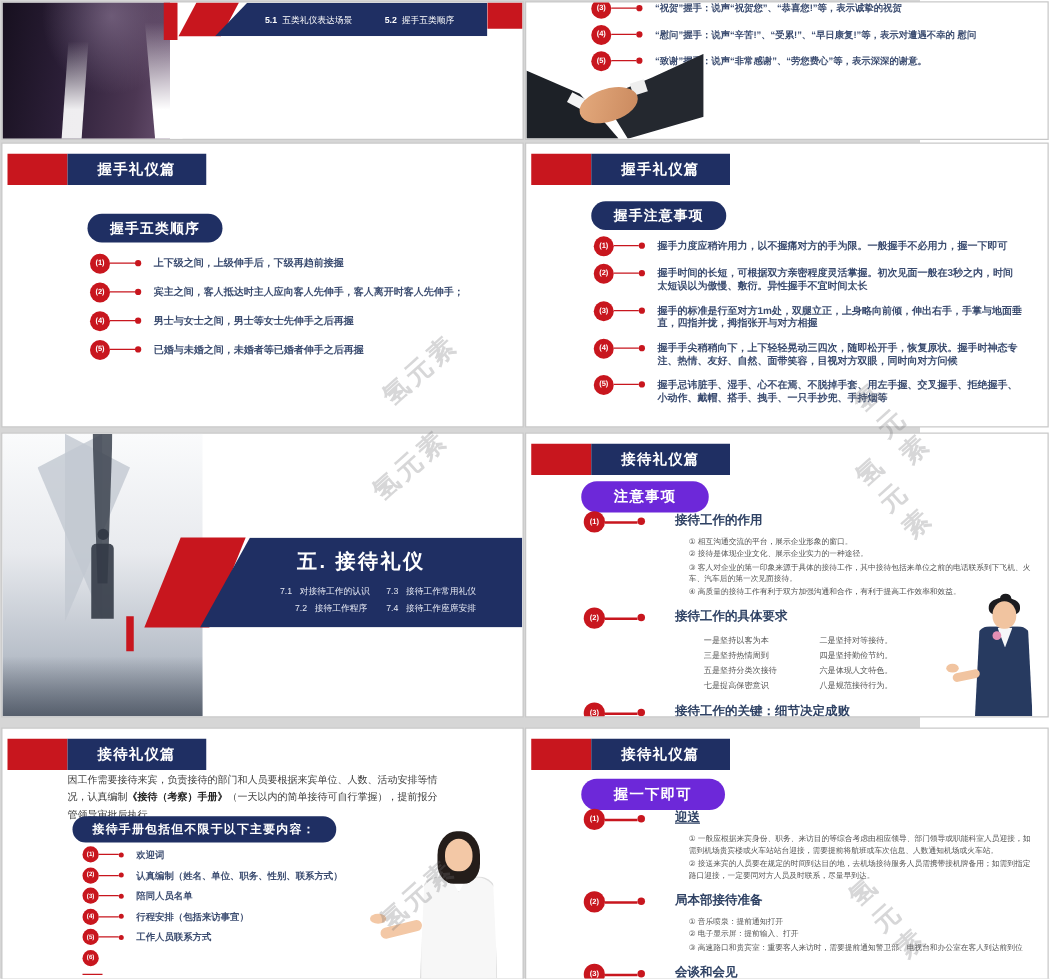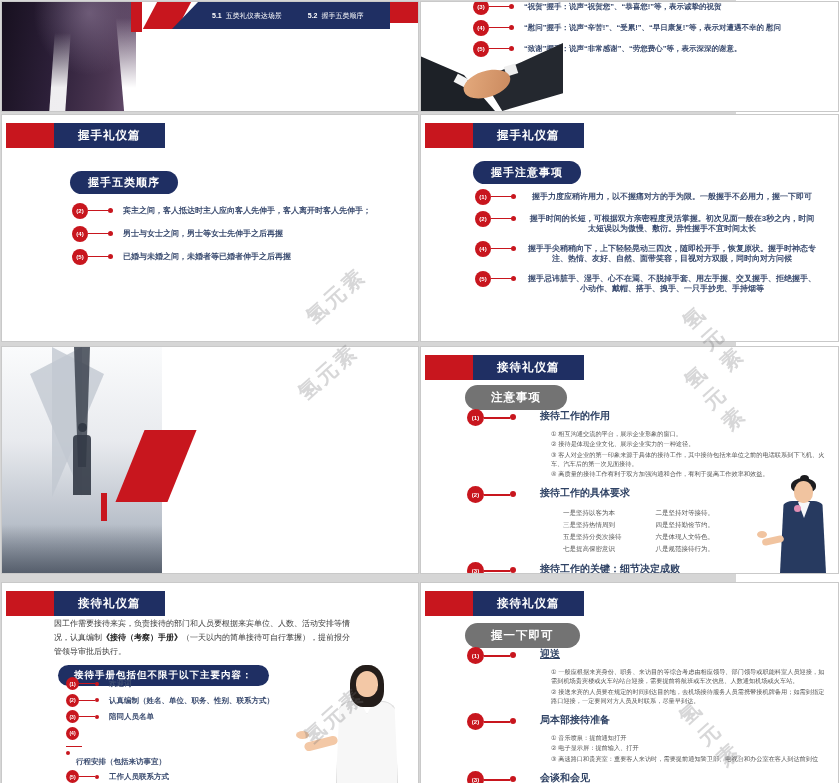--- a/index.html
+++ b/index.html
@@ -19,21 +19,21 @@
 
   
   .hdr { position:absolute; top:8px; left:4px; display:flex; height:25px; }
   .hdr .hred  { width:48px; background:#c8161e; }
   .hdr .hnavy { background:#1f2f63; color:#fff; font-size:11.5px; font-weight:bold;
                 display:flex; align-items:center; padding:0 24px; letter-spacing:1px; }
 
   
   .pill-navy { position:absolute; background:#1f2f63; color:#fff; font-size:11px;
                font-weight:bold; padding:4px 18px; border-radius:14px; letter-spacing:1px; }
-  .pill-red  { position:absolute; background:#737373; color:#fff; font-size:11.5px;
+  .pill-red  { position:absolute; background:#6d28d9; color:#fff; font-size:11.5px;
                font-weight:bold; padding:5px 26px; border-radius:16px; letter-spacing:1px; }
 
   
   .li { display:flex; align-items:flex-start; }
   .nbadge { flex:none; width:16px; height:16px; border-radius:50%; background:#c8161e;
             color:#fff; font-size:6px; font-weight:bold; display:flex;
             align-items:center; justify-content:center; }
   .nline { flex:none; width:20px; height:0; border-top:1.5px solid #c8161e; margin-top:7px; }
   .ndot  { flex:none; width:5px; height:5px; border-radius:50%; background:#c8161e; margin-top:5px; }
   .ntext { margin-left:10px; margin-top:3px; font-size:8px; font-weight:bold;
@@ -192,20 +192,26 @@
   </div>
 
   <div class="cell cell-c">
     <div class="hdr">
       <div class="hred"></div>
       <div class="hnavy">握手礼仪篇</div>
     </div>
     <div class="pill-navy" style="left:68px; top:56px;">握手五类顺序</div>
     <div style="position:absolute; left:70px; top:88px;">
       <div class="li" style="margin-bottom:7px;">
+        <span class="nbadge">(1)</span>
+        <span class="nline"></span>
+        <span class="ndot"></span>
+        <span class="ntext nowrap">上下级之间，上级伸手后，下级再趋前接握</span>
+      </div>
+      <div class="li" style="margin-bottom:7px;">
         <span class="nbadge">(2)</span>
         <span class="nline"></span>
         <span class="ndot"></span>
         <span class="ntext nowrap">宾主之间，客人抵达时主人应向客人先伸手，客人离开时客人先伸手；</span>
       </div>
       <div class="li" style="margin-bottom:7px;">
         <span class="nbadge">(4)</span>
         <span class="nline"></span>
         <span class="ndot"></span>
         <span class="ntext nowrap">男士与女士之间，男士等女士先伸手之后再握</span>
@@ -218,32 +224,38 @@
       </div>
     </div>
   </div>
 
   <div class="cell cell-d">
     <div class="hdr">
       <div class="hred"></div>
       <div class="hnavy">握手礼仪篇</div>
     </div>
     <div class="pill-navy" style="left:52px; top:46px;">握手注意事项</div>
-    <div style="position:absolute; left:54px; top:74px; width:350px;text-align:center;">
+    <div style="position:absolute; left:54px; top:74px; width:350px;">
       <div class="li" style="margin-bottom:6px;">
         <span class="nbadge">(1)</span>
         <span class="nline"></span>
         <span class="ndot"></span>
         <span class="ntext" style="width:292px">握手力度应稍许用力，以不握痛对方的手为限。一般握手不必用力，握一下即可</span>
       </div>
       <div class="li" style="margin-bottom:6px;">
         <span class="nbadge">(2)</span>
         <span class="nline"></span>
         <span class="ndot"></span>
         <span class="ntext" style="width:292px">握手时间的长短，可根据双方亲密程度灵活掌握。初次见面一般在3秒之内，时间太短误以为傲慢、敷衍。异性握手不宜时间太长</span>
+      </div>
+      <div class="li" style="margin-bottom:6px;">
+        <span class="nbadge">(3)</span>
+        <span class="nline"></span>
+        <span class="ndot"></span>
+        <span class="ntext" style="width:292px">握手的标准是行至对方1m处，双腿立正，上身略向前倾，伸出右手，手掌与地面垂直，四指并拢，拇指张开与对方相握</span>
       </div>
       <div class="li" style="margin-bottom:6px;">
         <span class="nbadge">(4)</span>
         <span class="nline"></span>
         <span class="ndot"></span>
         <span class="ntext" style="width:292px">握手手尖稍稍向下，上下轻轻晃动三四次，随即松开手，恢复原状。握手时神态专注、热情、友好、自然、面带笑容，目视对方双眼，同时向对方问候</span>
       </div>
       <div class="li">
         <span class="nbadge">(5)</span>
         <span class="nline"></span>
@@ -257,20 +269,29 @@
     <div class="suit">
       <div class="lapelL"></div>
       <div class="lapelR"></div>
       <div class="tie"></div>
       <div class="fig-head"></div>
       <div class="figure"></div>
       <div class="city"></div>
     </div>
     <div class="e-redbar"></div>
     <div class="e-skew"></div>
+    <div class="e-band">
+      <div class="e-title">五. 接待礼仪</div>
+      <div class="e-toc">
+        <span class="t"><b>7.1</b><span>对接待工作的认识</span></span>
+        <span class="t"><b>7.3</b><span>接待工作常用礼仪</span></span>
+        <span class="t indent"><b>7.2</b><span>接待工作程序</span></span>
+        <span class="t"><b>7.4</b><span>接待工作座席安排</span></span>
+      </div>
+    </div>
   </div>
 
   <div class="cell cell-f">
     <div class="hdr">
       <div class="hred"></div>
       <div class="hnavy">接待礼仪篇</div>
     </div>
     <div class="pill-red" style="left:44px; top:38px;">注意事项</div>
     <div style="position:absolute; left:46px; top:62px; width:360px;">
       <div>
@@ -330,41 +351,41 @@
       <div class="palm"></div>
     </div>
   </div>
 
   <div class="cell cell-g">
     <div class="hdr">
       <div class="hred"></div>
       <div class="hnavy">接待礼仪篇</div>
     </div>
     <div class="g-intro"><span>因工作需要接待来宾，负责接待的部门和人员要根据来宾单位、人数、活动安排等情况，认真编制</span><b>《接待（考察）手册》</b><span>（一天以内的简单接待可自行掌握），提前报分管领导审批后执行。</span></div>
-    <div class="pill-navy" style="left:56px; top:82px; font-size:9.5px; padding:4px 16px; border-radius:13px;">接待手册包括但不限于以下主要内容：</div>
+    <div class="pill-navy" style="left:56px; top:70px; font-size:9.5px; padding:4px 16px; border-radius:13px;">接待手册包括但不限于以下主要内容：</div>
     <div style="position:absolute; left:64px; top:94px;">
       <div class="li" style="margin-bottom:3.5px;text-align:right;">
         <span class="nbadge" style="width:13px;height:13px;font-size:5px;">(1)</span>
         <span class="nline" style="width:16px;margin-top:6px;"></span>
         <span class="ndot" style="width:4px;height:4px;margin-top:4.5px;"></span>
         <span class="ntext nowrap" style="font-size:7.5px;margin-top:2px;">欢迎词</span>
       </div>
       <div class="li" style="margin-bottom:3.5px;">
         <span class="nbadge" style="width:13px;height:13px;font-size:5px;">(2)</span>
         <span class="nline" style="width:16px;margin-top:6px;"></span>
         <span class="ndot" style="width:4px;height:4px;margin-top:4.5px;"></span>
         <span class="ntext nowrap" style="font-size:7.5px;margin-top:2px;">认真编制（姓名、单位、职务、性别、联系方式）</span>
       </div>
       <div class="li" style="margin-bottom:3.5px;">
         <span class="nbadge" style="width:13px;height:13px;font-size:5px;">(3)</span>
         <span class="nline" style="width:16px;margin-top:6px;"></span>
         <span class="ndot" style="width:4px;height:4px;margin-top:4.5px;"></span>
         <span class="ntext nowrap" style="font-size:7.5px;margin-top:2px;">陪同人员名单</span>
       </div>
-      <div class="li" style="margin-bottom:3.5px;flex-direction:column;">
+      <div class="li" style="margin-bottom:3.5px;">
         <span class="nbadge" style="width:13px;height:13px;font-size:5px;">(4)</span>
         <span class="nline" style="width:16px;margin-top:6px;"></span>
         <span class="ndot" style="width:4px;height:4px;margin-top:4.5px;"></span>
         <span class="ntext nowrap" style="font-size:7.5px;margin-top:2px;">行程安排（包括来访事宜）</span>
       </div>
       <div class="li" style="margin-bottom:3.5px;">
         <span class="nbadge" style="width:13px;height:13px;font-size:5px;">(5)</span>
         <span class="nline" style="width:16px;margin-top:6px;"></span>
         <span class="ndot" style="width:4px;height:4px;margin-top:4.5px;"></span>
         <span class="ntext nowrap" style="font-size:7.5px;margin-top:2px;">工作人员联系方式</span>

